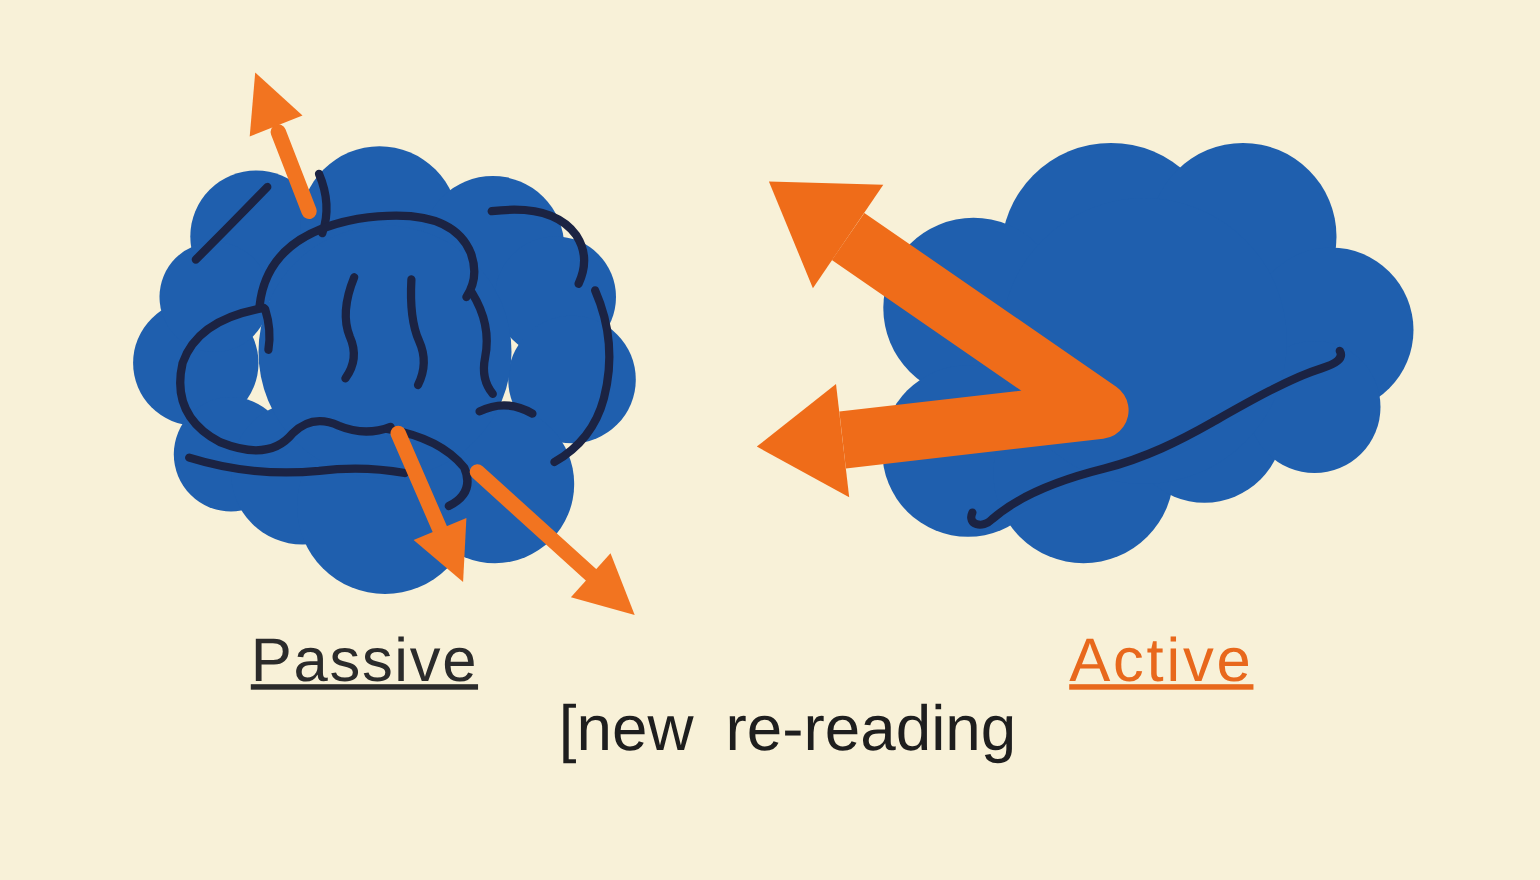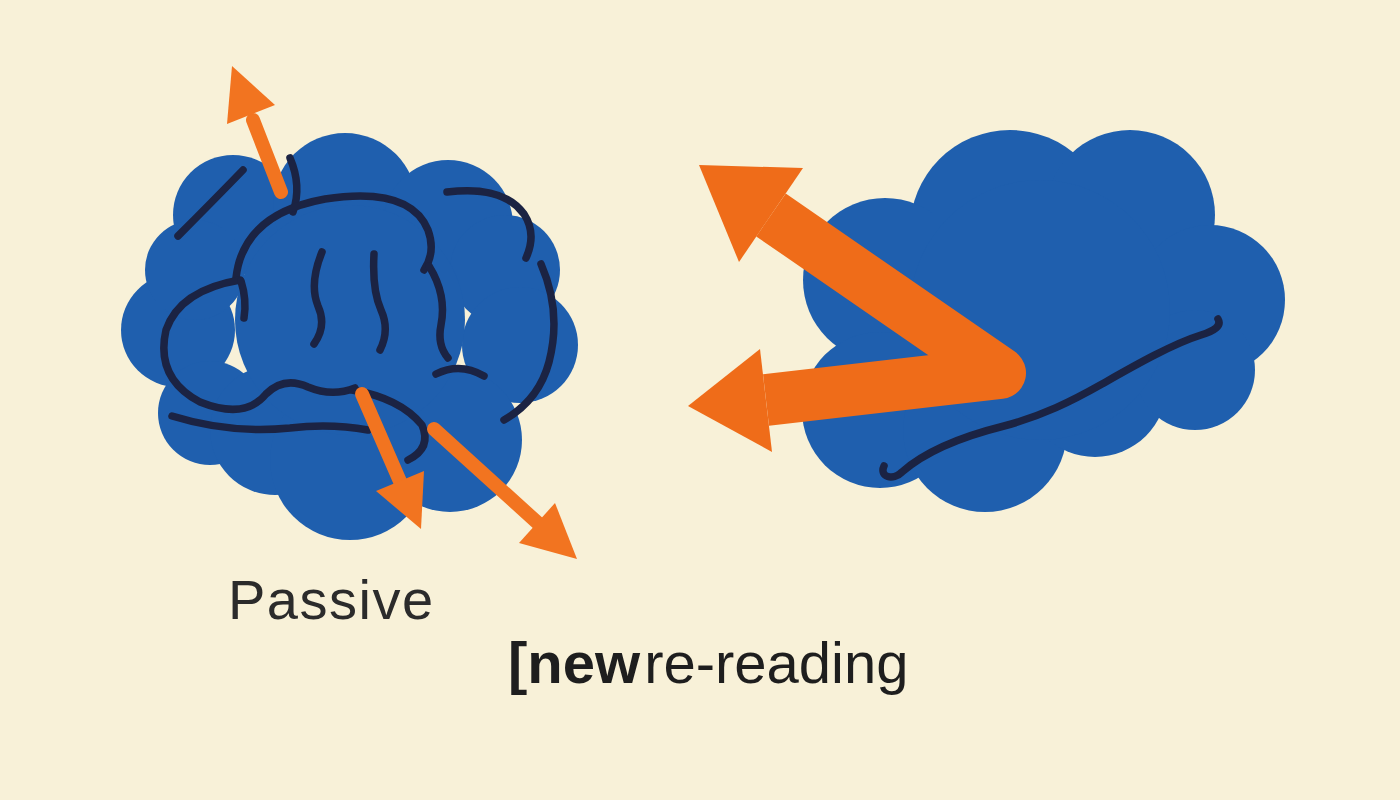--- a/index.html
+++ b/index.html
@@ -48,20 +48,21 @@
     stroke-linejoin:round;
     stroke-linecap:butt;
   }
   .chevron-head{fill:var(--arrow-orange);}
   .label{
     position:absolute;
     font-size:56px;
     line-height:1;
     letter-spacing:1.5px;
     white-space:nowrap;
+    text-decoration:underline;
   }
   .label.passive{
     left:228px;
     top:572px;
     color:var(--passive-text);
   }
   .label.active{
     left:972px;
     top:572px;
     color:var(--active-text);
@@ -69,21 +70,21 @@
   }
   .caption{
     position:absolute;
     left:508px;
     top:634px;
     font-size:58px;
     line-height:1;
     color:var(--caption-text);
     white-space:nowrap;
   }
-  .caption .prefix{margin-right:4px;font-weight:700;}
+  .caption .prefix{margin-right:29px;font-weight:400;}
   .caption .bold{font-weight:400;}
 </style>
 </head>
 <body>
 
 <div class="canvas">
 
   <svg width="1400" height="800" viewBox="0 0 1400 800">
 
     <g class="cloud">
@@ -146,17 +147,18 @@
     </g>
 
     <g>
       <path class="chevron-band" d="M 771 215 L 1000 373 L 766 400"></path>
       <polygon class="chevron-head" points="699,165 803,168 739,262"></polygon>
       <polygon class="chevron-head" points="688,406 760,349 772,452"></polygon>
     </g>
   </svg>
 
   <div class="label passive">Passive</div>
+  <div class="label active">Active</div>
   <div class="caption">
     <span class="prefix">[new</span><span class="bold">re-reading</span>
   </div>
 
 </div>
 
 </body></html>

